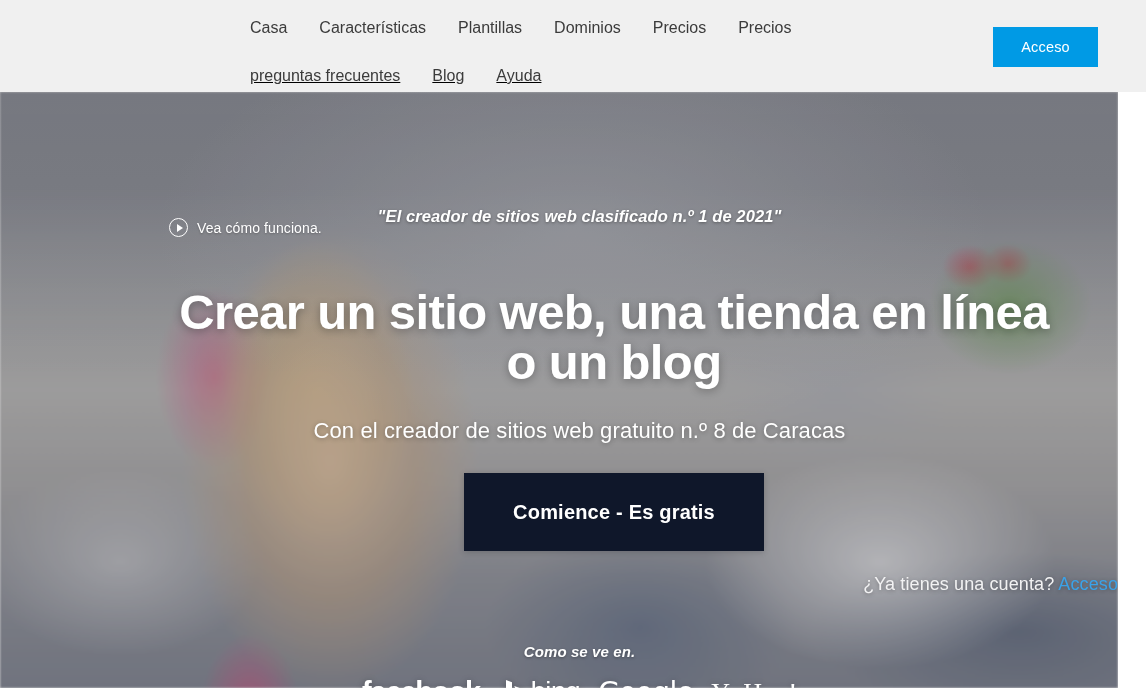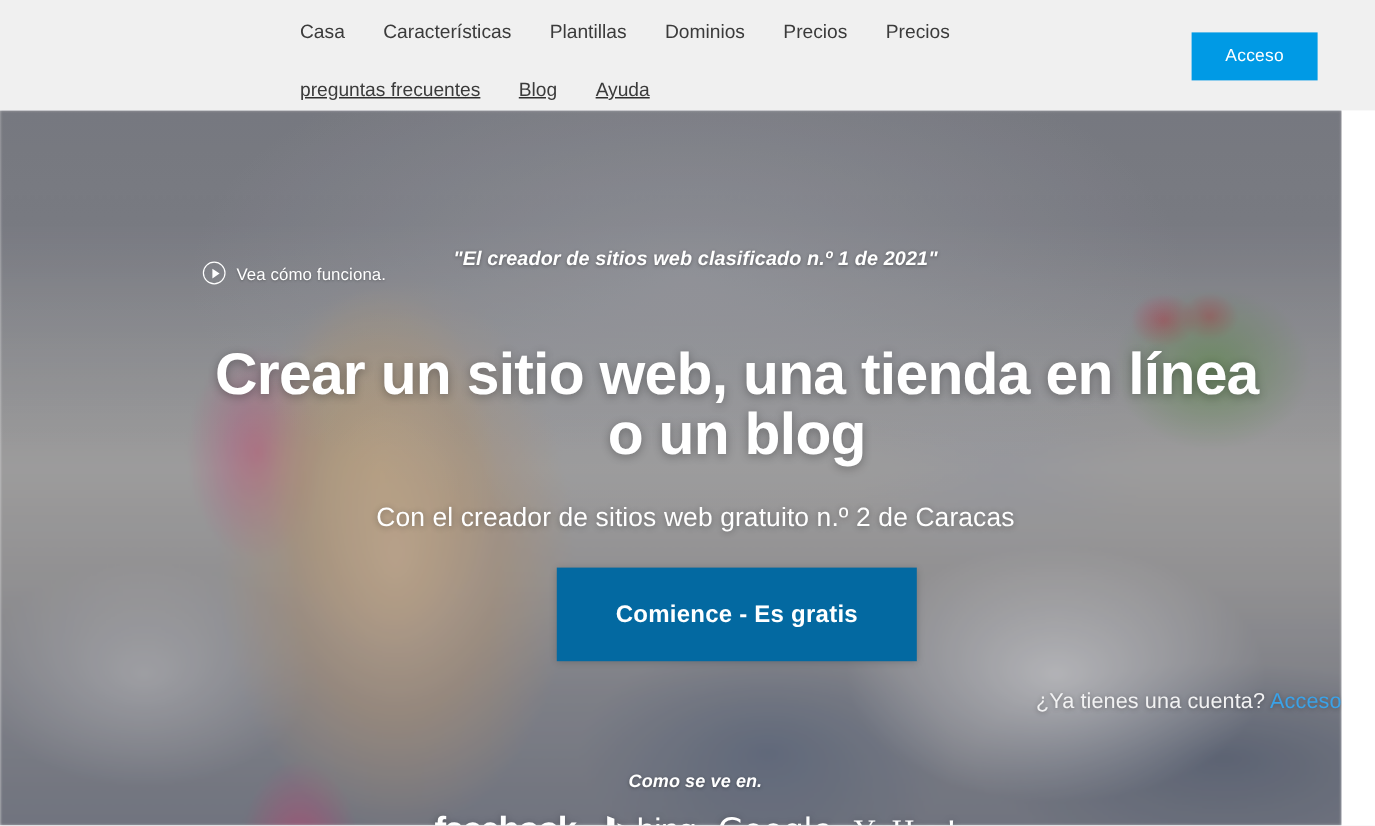--- a/index.html
+++ b/index.html
@@ -225,21 +225,21 @@
     letter-spacing: 0.1px;
     text-shadow: 0 1px 5px rgba(0,0,0,0.32);
   }
 
   .cta-btn {
     position: absolute;
     left: 423px;
     top: 381px;
     width: 300px;
     height: 78px;
-    background: #0369a1;
+    background: #0f172a;
     border: none;
     color: #ffffff;
     font-size: 20px;
     font-weight: bold;
     font-family: "Liberation Sans", sans-serif;
     cursor: pointer;
     letter-spacing: 0.2px;
     box-shadow: 0 1px 6px rgba(0,0,0,0.18);
   }
 
@@ -359,21 +359,21 @@
       <span class="video-label">Vea cómo funciona.</span>
     </a>
 
     <div class="hero-quote">"El creador de sitios web clasificado n.º 1 de 2021"</div>
 
     <h1 class="hero-title">
       <span>Crear un sitio web, una tienda en línea</span><br>
       <span>o un blog</span>
     </h1>
 
-    <div class="hero-sub">Con el creador de sitios web gratuito n.º 2 de Caracas</div>
+    <div class="hero-sub">Con el creador de sitios web gratuito n.º 8 de Caracas</div>
 
     <button class="cta-btn">Comience - Es gratis</button>
 
     <div class="account-line">
       <span>¿Ya tienes una cuenta?</span>
       <a class="account-link">Acceso</a>
     </div>
 
     <div class="as-seen-label">Como se ve en.</div>
 

